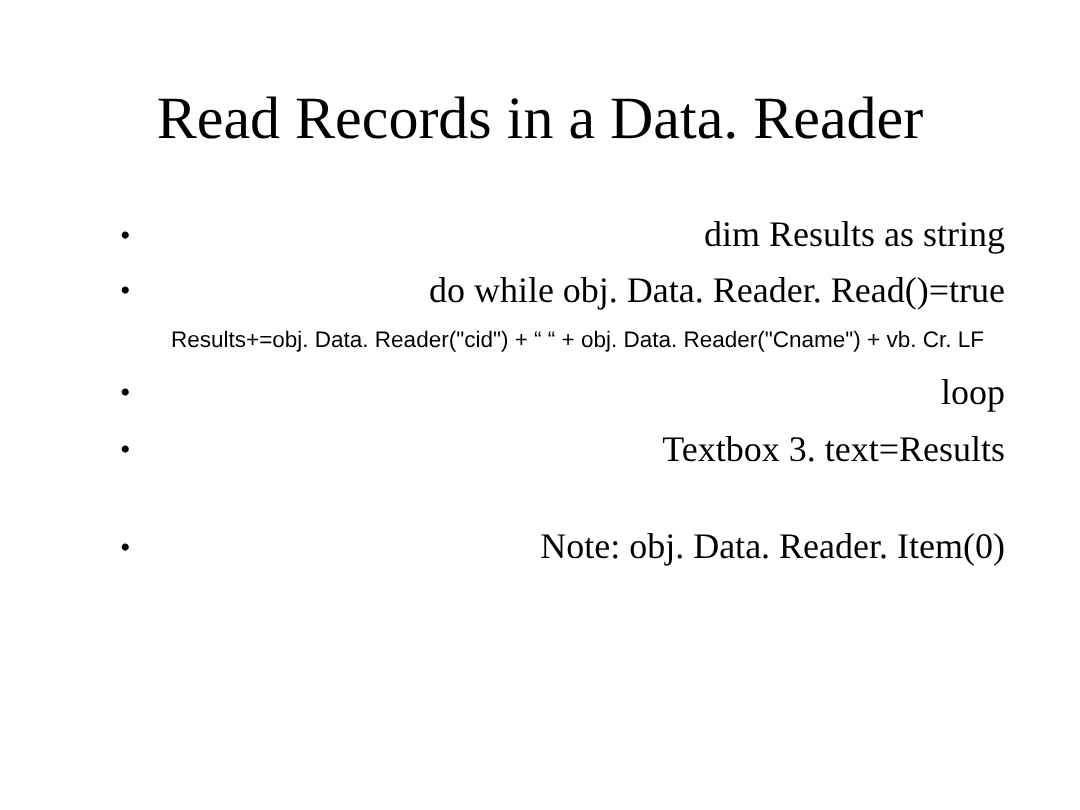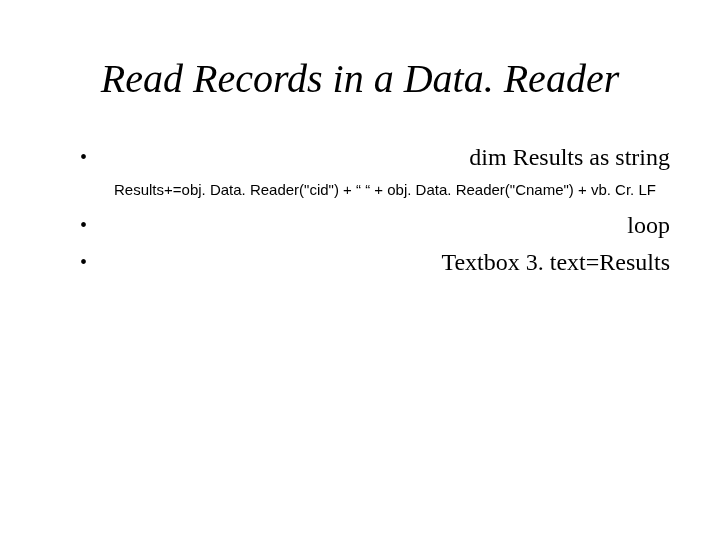--- a/index.html
+++ b/index.html
@@ -16,21 +16,20 @@
     width: 720px;
     height: 540px;
     padding: 40px 50px 40px 50px;
     position: relative;
   }
   .title {
     font-size: 40px;
     text-align: center;
     margin: 15px 0 40px 0;
     font-weight: normal;
-    font-style: italic;
   }
   ul.bullets {
     list-style: none;
     padding: 0;
     margin: 0 0 0 30px;
   }
   ul.bullets > li {
     position: relative;
     padding-left: 24px;
     margin: 0 0 6px 0;
@@ -57,26 +56,28 @@
   }
 </style>
 </head>
 <body>
 
 <div class="slide">
   <h1 class="title">Read Records in a Data. Reader</h1>
 
   <ul class="bullets">
     <li>dim Results as string</li>
+    <li>do while obj. Data. Reader. Read()=true</li>
   </ul>
 
   <div class="subline">Results+=obj. Data. Reader("cid") +  “ “   + obj. Data. Reader("Cname") + vb. Cr. LF</div>
 
   <ul class="bullets">
     <li>loop</li>
     <li>Textbox 3. text=Results</li>
   </ul>
 
   <div class="gap"></div>
 
   <ul class="bullets">
+    <li>Note: obj. Data. Reader. Item(0)</li>
   </ul>
 </div>
 
 </body></html>

